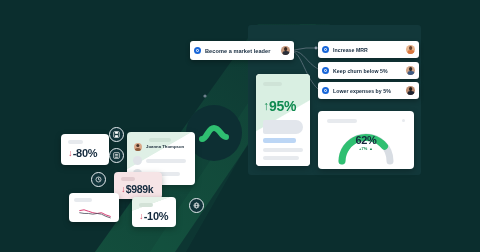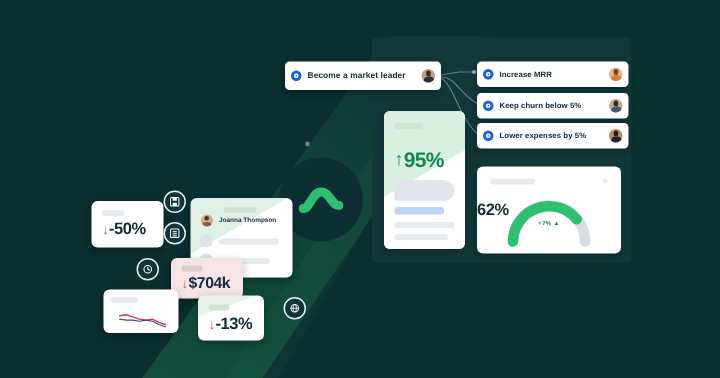--- a/index.html
+++ b/index.html
@@ -53,21 +53,21 @@
   .c45-tint{position:absolute;left:0;top:0;width:100%;height:100%;
             background:linear-gradient(150deg,#d9efe2 0%,#d9efe2 46%,#ffffff 47%,#ffffff 100%);}
   .c45-val{position:absolute;left:7px;top:24px;font-size:14px;font-weight:700;color:#0f8a4f;
            letter-spacing:-.4px;display:flex;align-items:center;}
   .c45-val .arw{font-size:12px;margin-right:.5px;}
   .sk{position:absolute;border-radius:2px;background:#e7eaee;}
 
   
   #cardGauge{left:318px;top:111px;width:96px;height:58px;}
   .gauge-wrap{position:absolute;left:0;top:8px;width:100%;height:46px;}
-  .gval{position:absolute;left:0;right:0;top:23px;
+  .gval{position:absolute;left:0;right:0;top:23px;text-align:center;
         font-size:11px;font-weight:700;color:#13293d;letter-spacing:-.3px;}
   .gsub{position:absolute;left:0;right:0;top:35px;text-align:center;
         font-size:4px;font-weight:700;color:#0f8a4f;letter-spacing:.2px;}
 
   
   .gcircle{position:absolute;left:186px;top:105px;width:56px;height:56px;border-radius:50%;
            background:#0d2f33;display:flex;align-items:center;justify-content:center;}
 
   
   #card50{left:61px;top:134px;width:48px;height:31px;}
@@ -205,37 +205,37 @@
     <div class="sk" style="left:6px;top:24px;width:9px;height:9px;border-radius:50%;background:#dfe3e8;"></div>
     <div class="sk" style="left:19px;top:27px;width:40px;height:3.5px;"></div>
     <div class="sk" style="left:6px;top:37px;width:9px;height:9px;border-radius:50%;background:#dfe3e8;"></div>
     <div class="sk" style="left:19px;top:40px;width:34px;height:3.5px;"></div>
   </div>
 
   <div id="card50" class="card">
     <div class="sk" style="left:7px;top:6px;width:15px;height:3.5px;"></div>
     <div class="metric" style="left:7px;top:13px;font-size:11px;color:#13293d;">
       <span class="arw" style="color:#d43f5a;font-size:9px;">↓</span>
-      <span>-50%</span>
+      <span>-80%</span>
     </div>
   </div>
 
   <div id="card989" class="card">
     <div class="sk" style="left:7px;top:5px;width:14px;height:3.5px;background:#e3ccd0;"></div>
     <div class="metric" style="left:7px;top:11px;font-size:10.5px;color:#13293d;">
       <span class="arw" style="color:#d43f5a;font-size:9px;">↓</span>
-      <span>$704k</span>
+      <span>$989k</span>
     </div>
   </div>
 
   <div id="card10" class="card" style="background:linear-gradient(160deg,#e6f2e9 0%,#e6f2e9 30%,#ffffff 31%);">
     <div class="sk" style="left:7px;top:6px;width:14px;height:3.5px;background:#d3e2d7;"></div>
     <div class="metric" style="left:7px;top:13px;font-size:11px;color:#13293d;">
       <span class="arw" style="color:#d43f5a;font-size:9px;">↓</span>
-      <span>-13%</span>
+      <span>-10%</span>
     </div>
   </div>
 
   <div id="cardSpark" class="card">
     <div class="sk" style="left:5px;top:5px;width:18px;height:3.5px;"></div>
     <svg style="position:absolute;left:3px;top:11px;" width="46" height="16" viewBox="0 0 48 22">
       <polyline points="3,9 9,8 15,10 21,12 27,13 33,12 39,15 45,17" fill="none" stroke="#d6336c" stroke-width="1.3" stroke-linecap="round" stroke-linejoin="round"></polyline>
       <polyline points="3,12 9,13 15,13 21,14 27,13 33,14 39,17 45,19" fill="none" stroke="#4a4a5a" stroke-width="1.1" stroke-linecap="round" stroke-linejoin="round"></polyline>
     </svg>
   </div>

